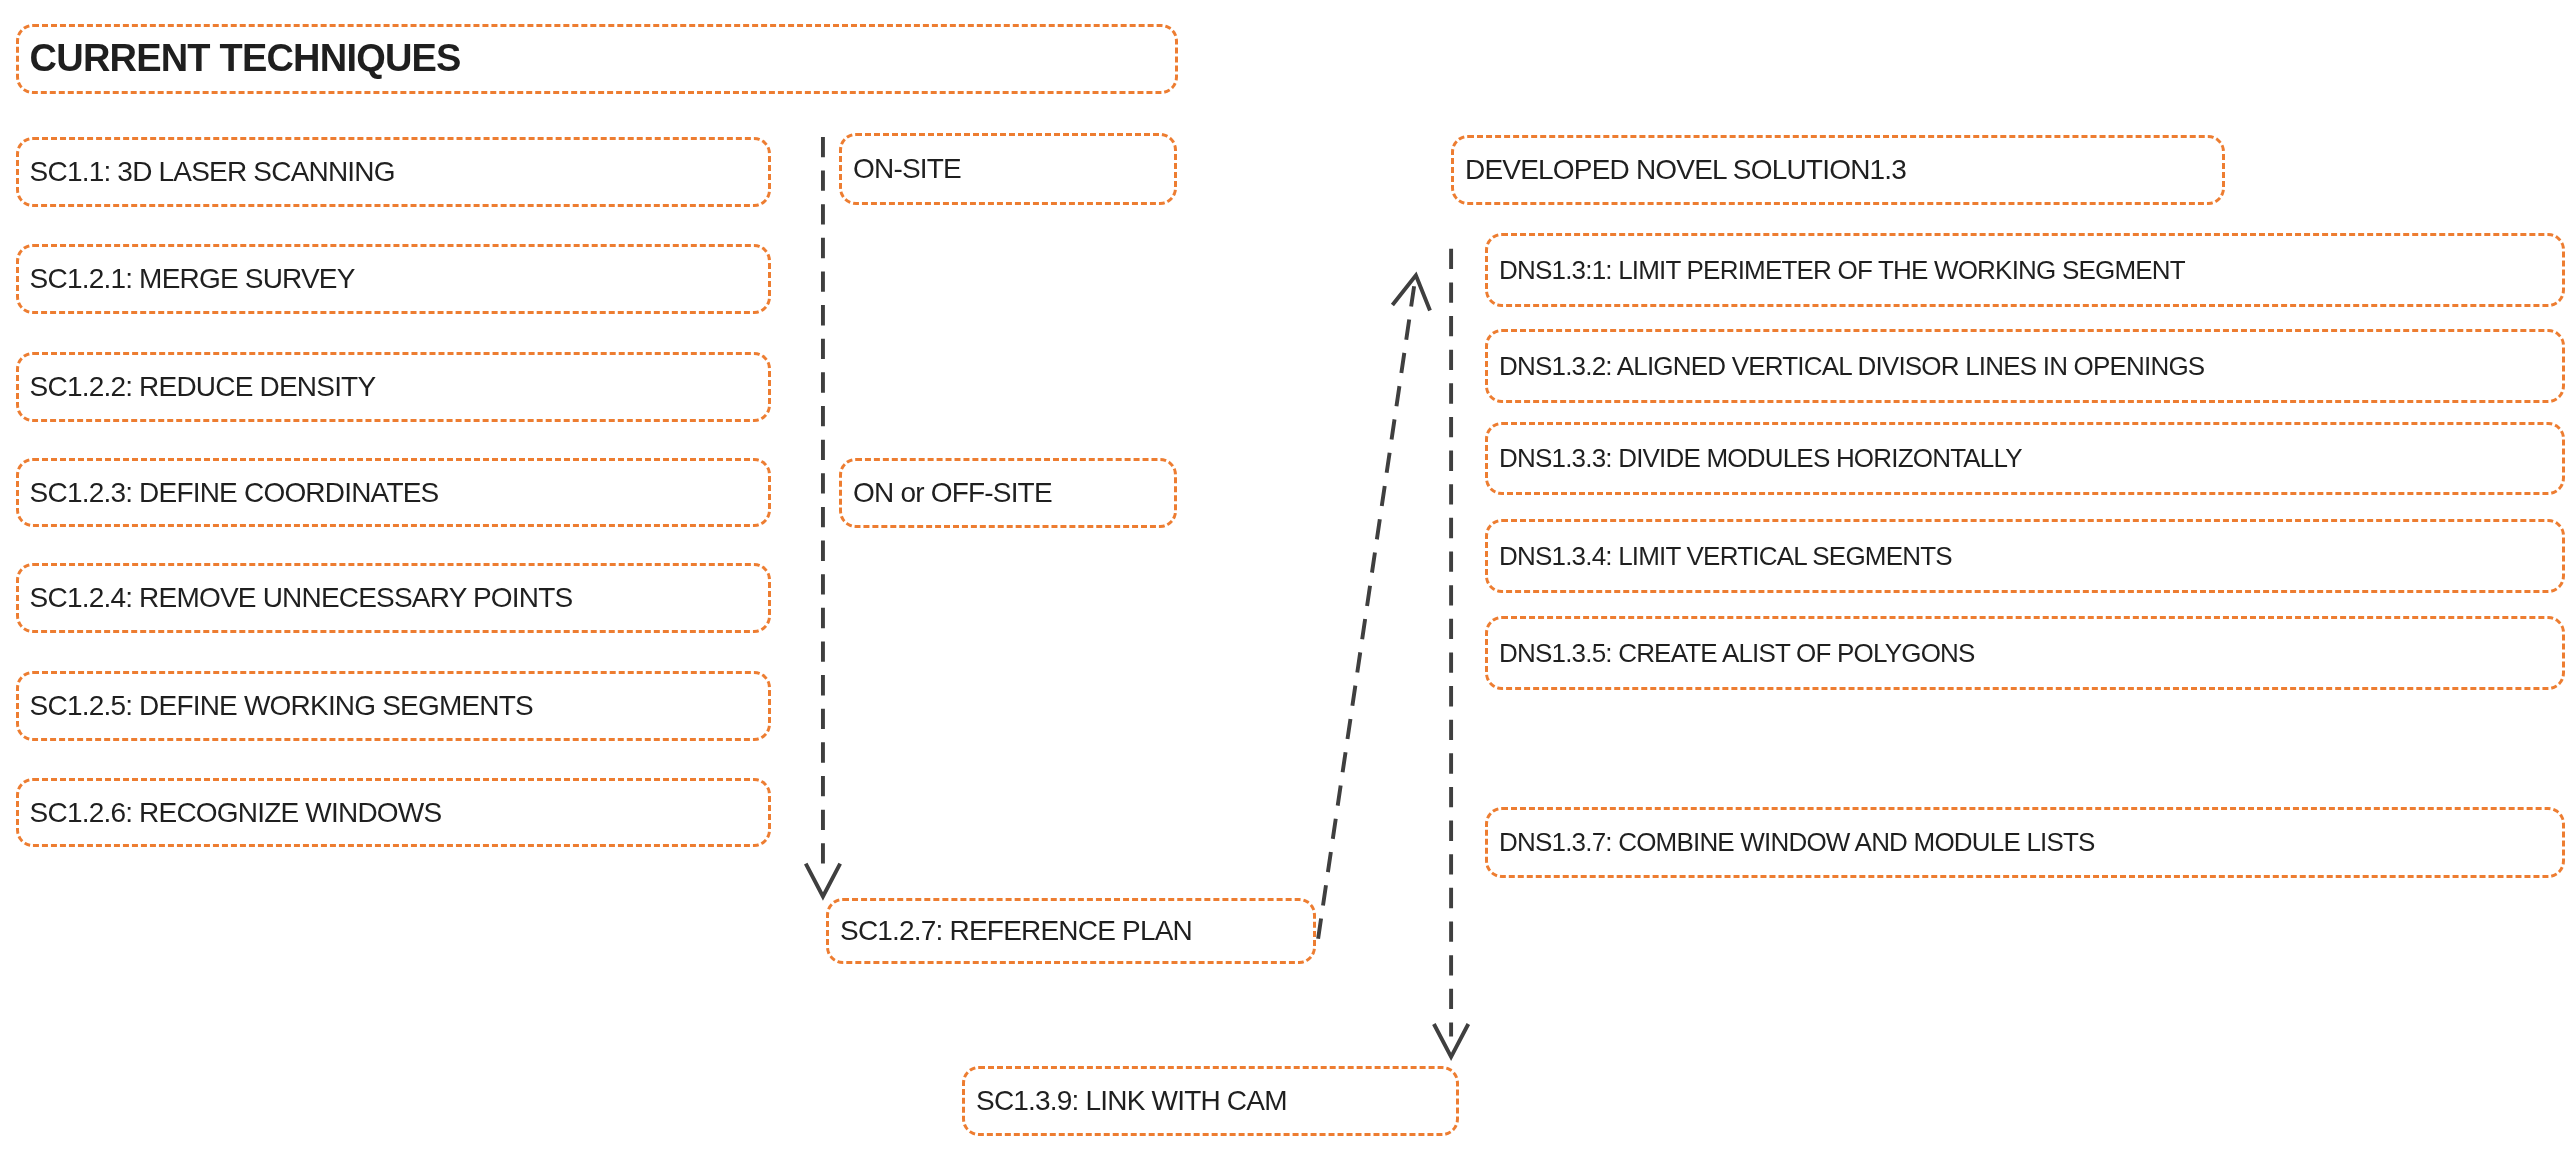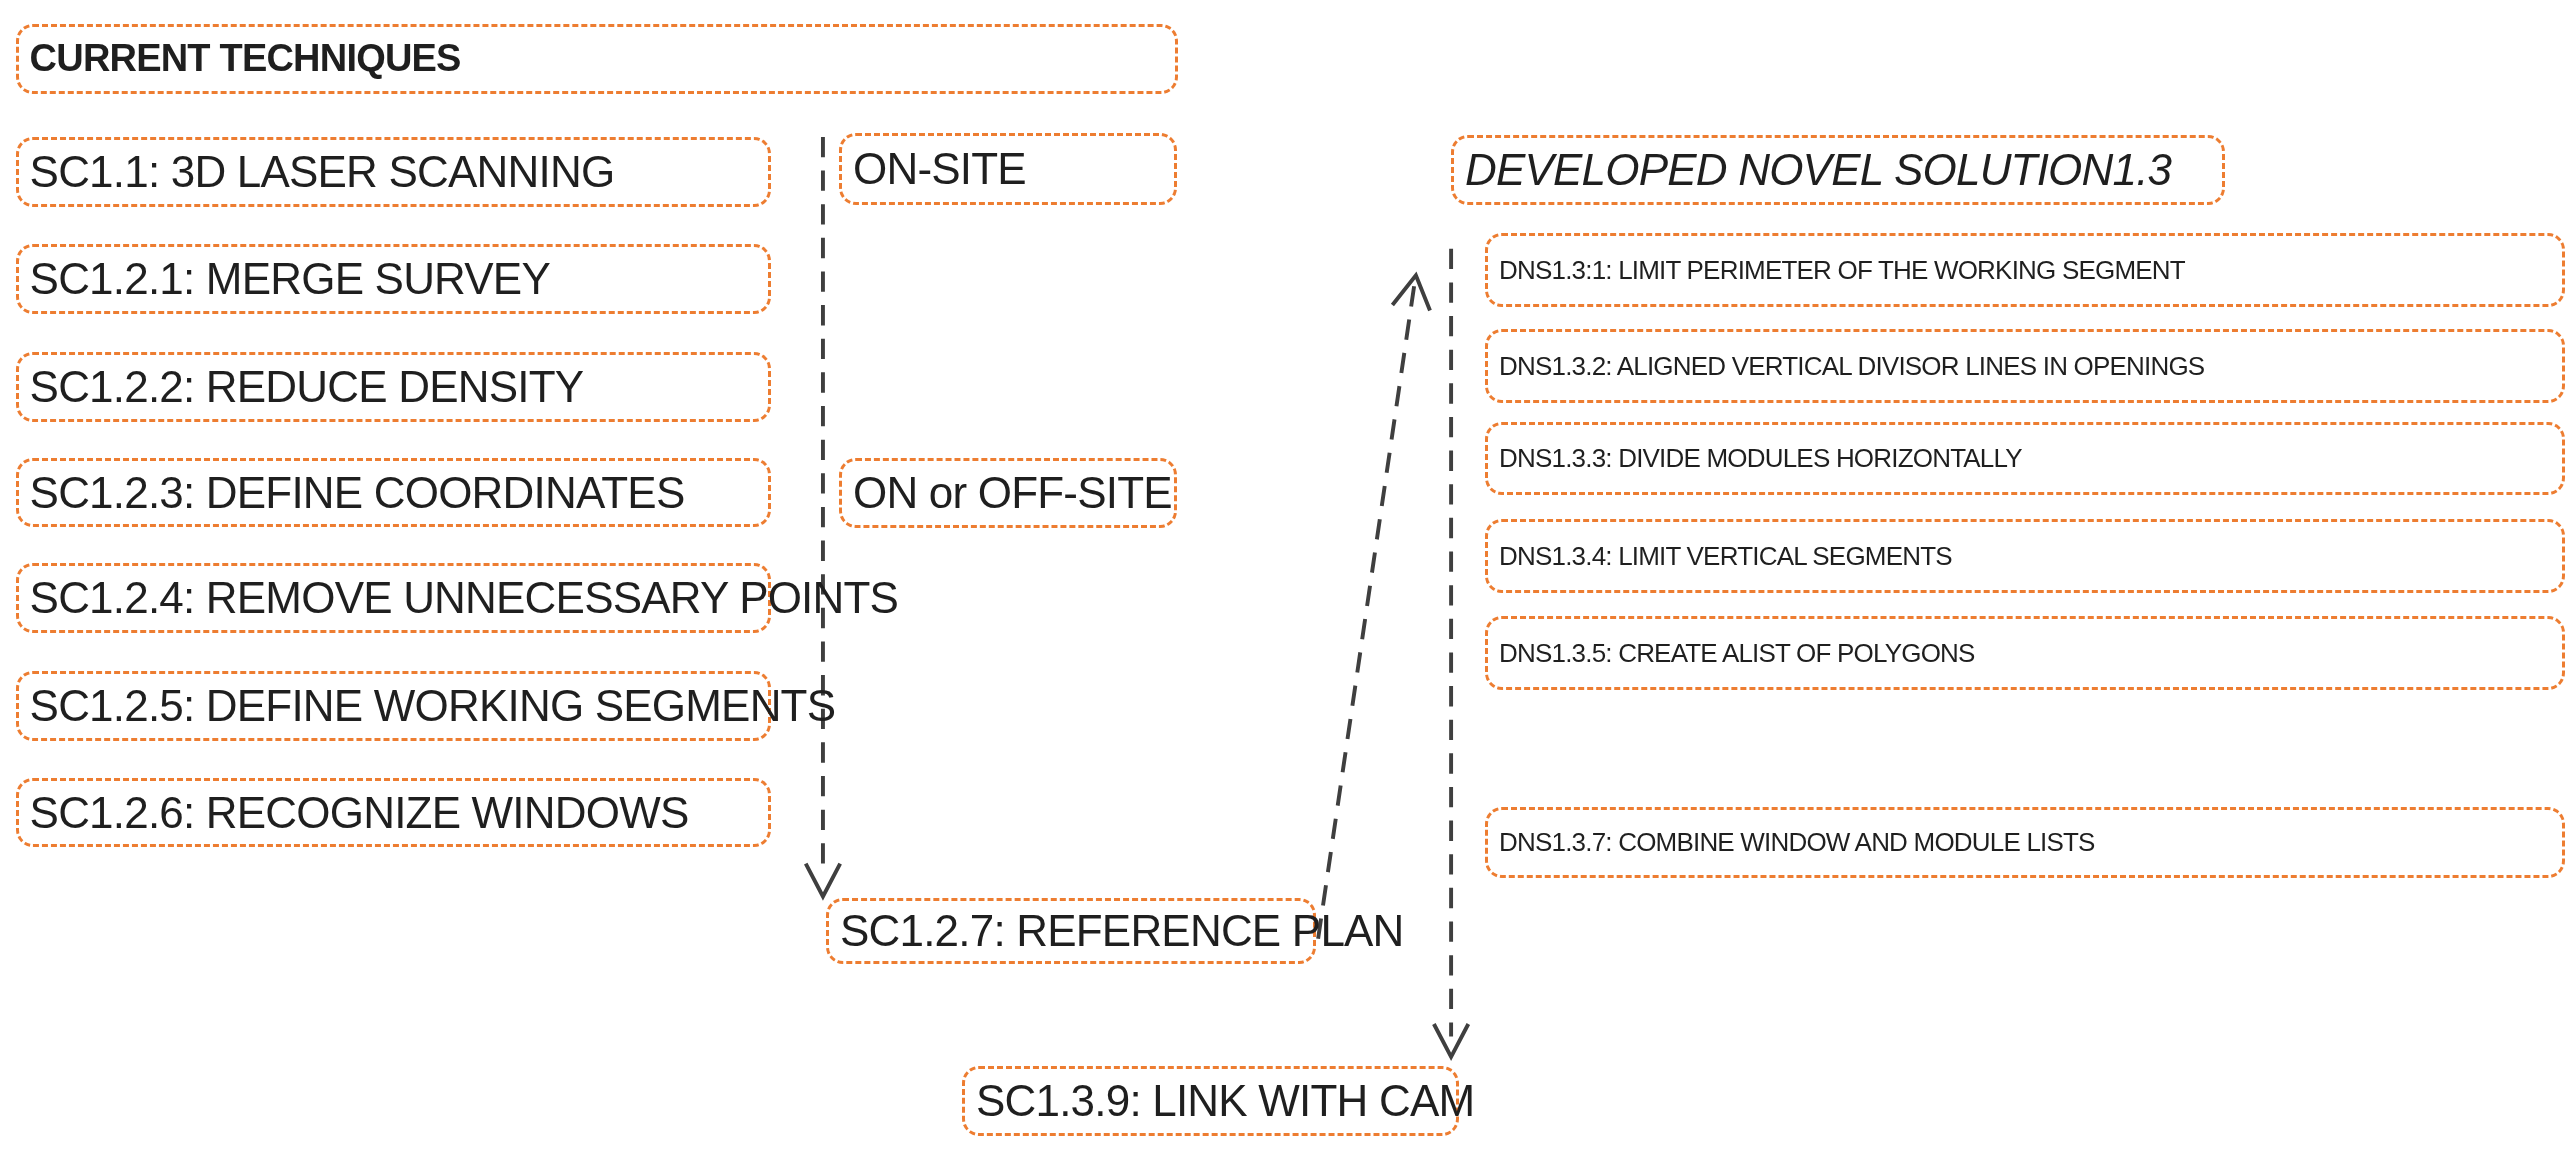--- a/index.html
+++ b/index.html
@@ -17,21 +17,21 @@
     overflow:hidden;
   }
   .node{
     position:absolute;
     box-sizing:border-box;
     border:3.9px dashed var(--accent);
     border-radius:17px;
     background:var(--bg);
     display:flex;align-items:center;
     padding:0 7.8px 0 11px;
-    font-size:44px;
+    font-size:28px;
     letter-spacing:-0.8px;
     color:var(--text);
     white-space:nowrap;
   }
   .node.title{font-weight:700;font-size:38px;}
   .node.dns{font-size:26px;}
   .arrows{position:absolute;left:0;top:0;width:2576px;height:1164px;}
   .arrows path{stroke:var(--line);stroke-width:5;fill:none;}
   .arrows path.shaft{stroke-dasharray:26 17;}
 </style>
@@ -63,21 +63,21 @@
   <div class="node" style="left:15.6px;top:458px;width:755px;height:69px;">SC1.2.3: DEFINE COORDINATES</div>
   <div class="node" style="left:15.6px;top:563px;width:755px;height:70px;">SC1.2.4: REMOVE UNNECESSARY POINTS</div>
   <div class="node" style="left:15.6px;top:671px;width:755px;height:70px;">SC1.2.5: DEFINE WORKING SEGMENTS</div>
   <div class="node" style="left:15.6px;top:778px;width:755px;height:69px;">SC1.2.6: RECOGNIZE WINDOWS</div>
 
   <div class="node" style="left:839px;top:458px;width:338px;height:70px;">ON or OFF-SITE</div>
   <div class="node" style="left:839px;top:133px;width:338px;height:72px;">ON-SITE</div>
   <div class="node" style="left:826px;top:898px;width:490px;height:66px;">SC1.2.7: REFERENCE PLAN</div>
   <div class="node" style="left:962px;top:1066px;width:497px;height:70px;">SC1.3.9: LINK WITH CAM</div>
 
-  <div class="node" style="left:1451px;top:135px;width:774px;height:70px;font-style:italic;">DEVELOPED NOVEL SOLUTION1.3</div>
+  <div class="node" style="left:1451px;top:135px;width:774px;height:70px;">DEVELOPED NOVEL SOLUTION1.3</div>
   <div class="node dns" style="left:1485px;top:233px;width:1080px;height:74px;">DNS1.3:1: LIMIT PERIMETER OF THE WORKING SEGMENT</div>
   <div class="node dns" style="left:1485px;top:329px;width:1080px;height:74px;">DNS1.3.2: ALIGNED VERTICAL DIVISOR LINES IN OPENINGS</div>
   <div class="node dns" style="left:1485px;top:422px;width:1080px;height:73px;">DNS1.3.3: DIVIDE MODULES HORIZONTALLY</div>
   <div class="node dns" style="left:1485px;top:519px;width:1080px;height:74px;">DNS1.3.4: LIMIT VERTICAL SEGMENTS</div>
   <div class="node dns" style="left:1485px;top:616px;width:1080px;height:74px;">DNS1.3.5: CREATE ALIST OF POLYGONS</div>
   <div class="node dns" style="left:1485px;top:807px;width:1080px;height:71px;">DNS1.3.7: COMBINE WINDOW AND MODULE LISTS</div>
 
 </div>
 
 

